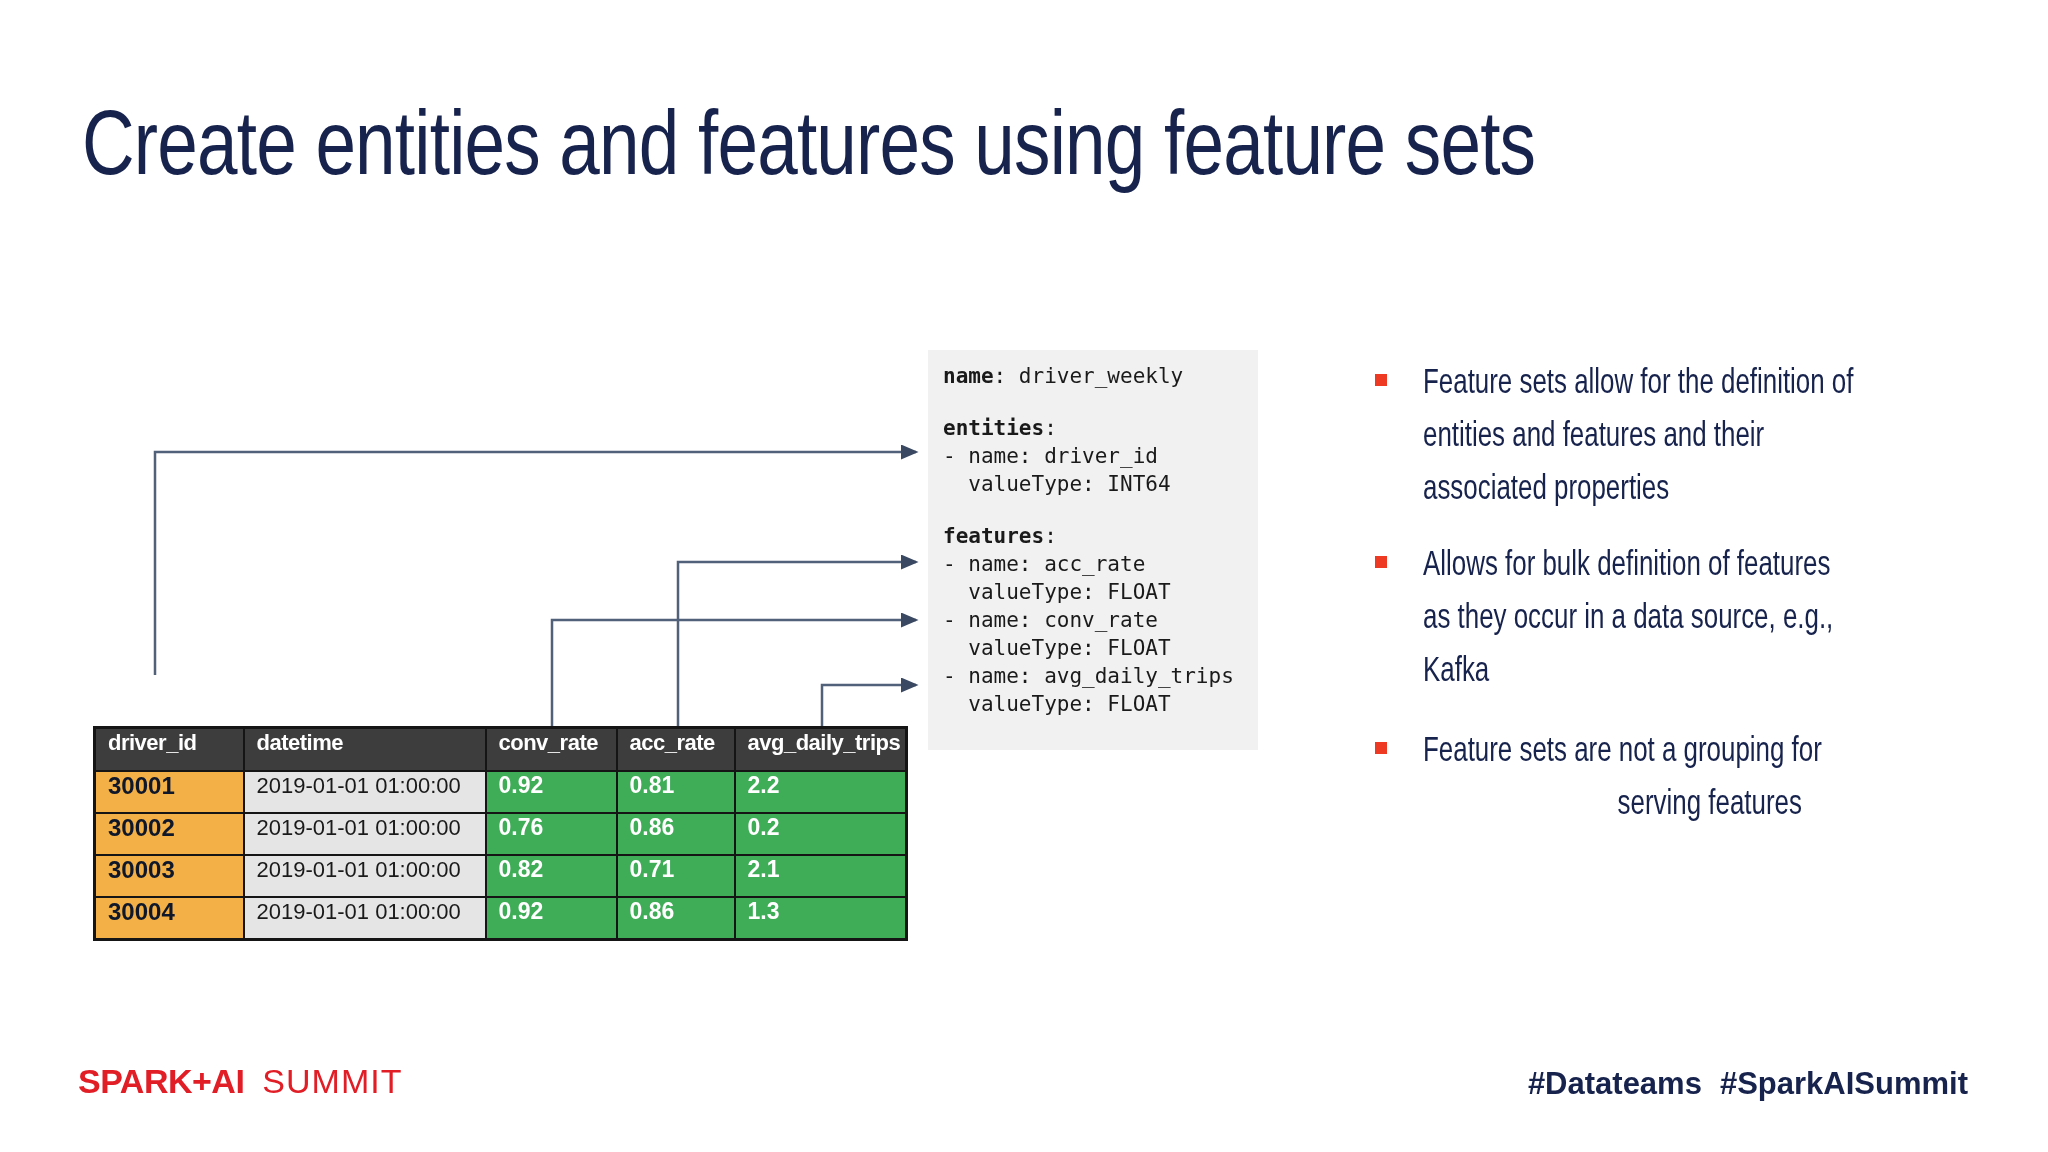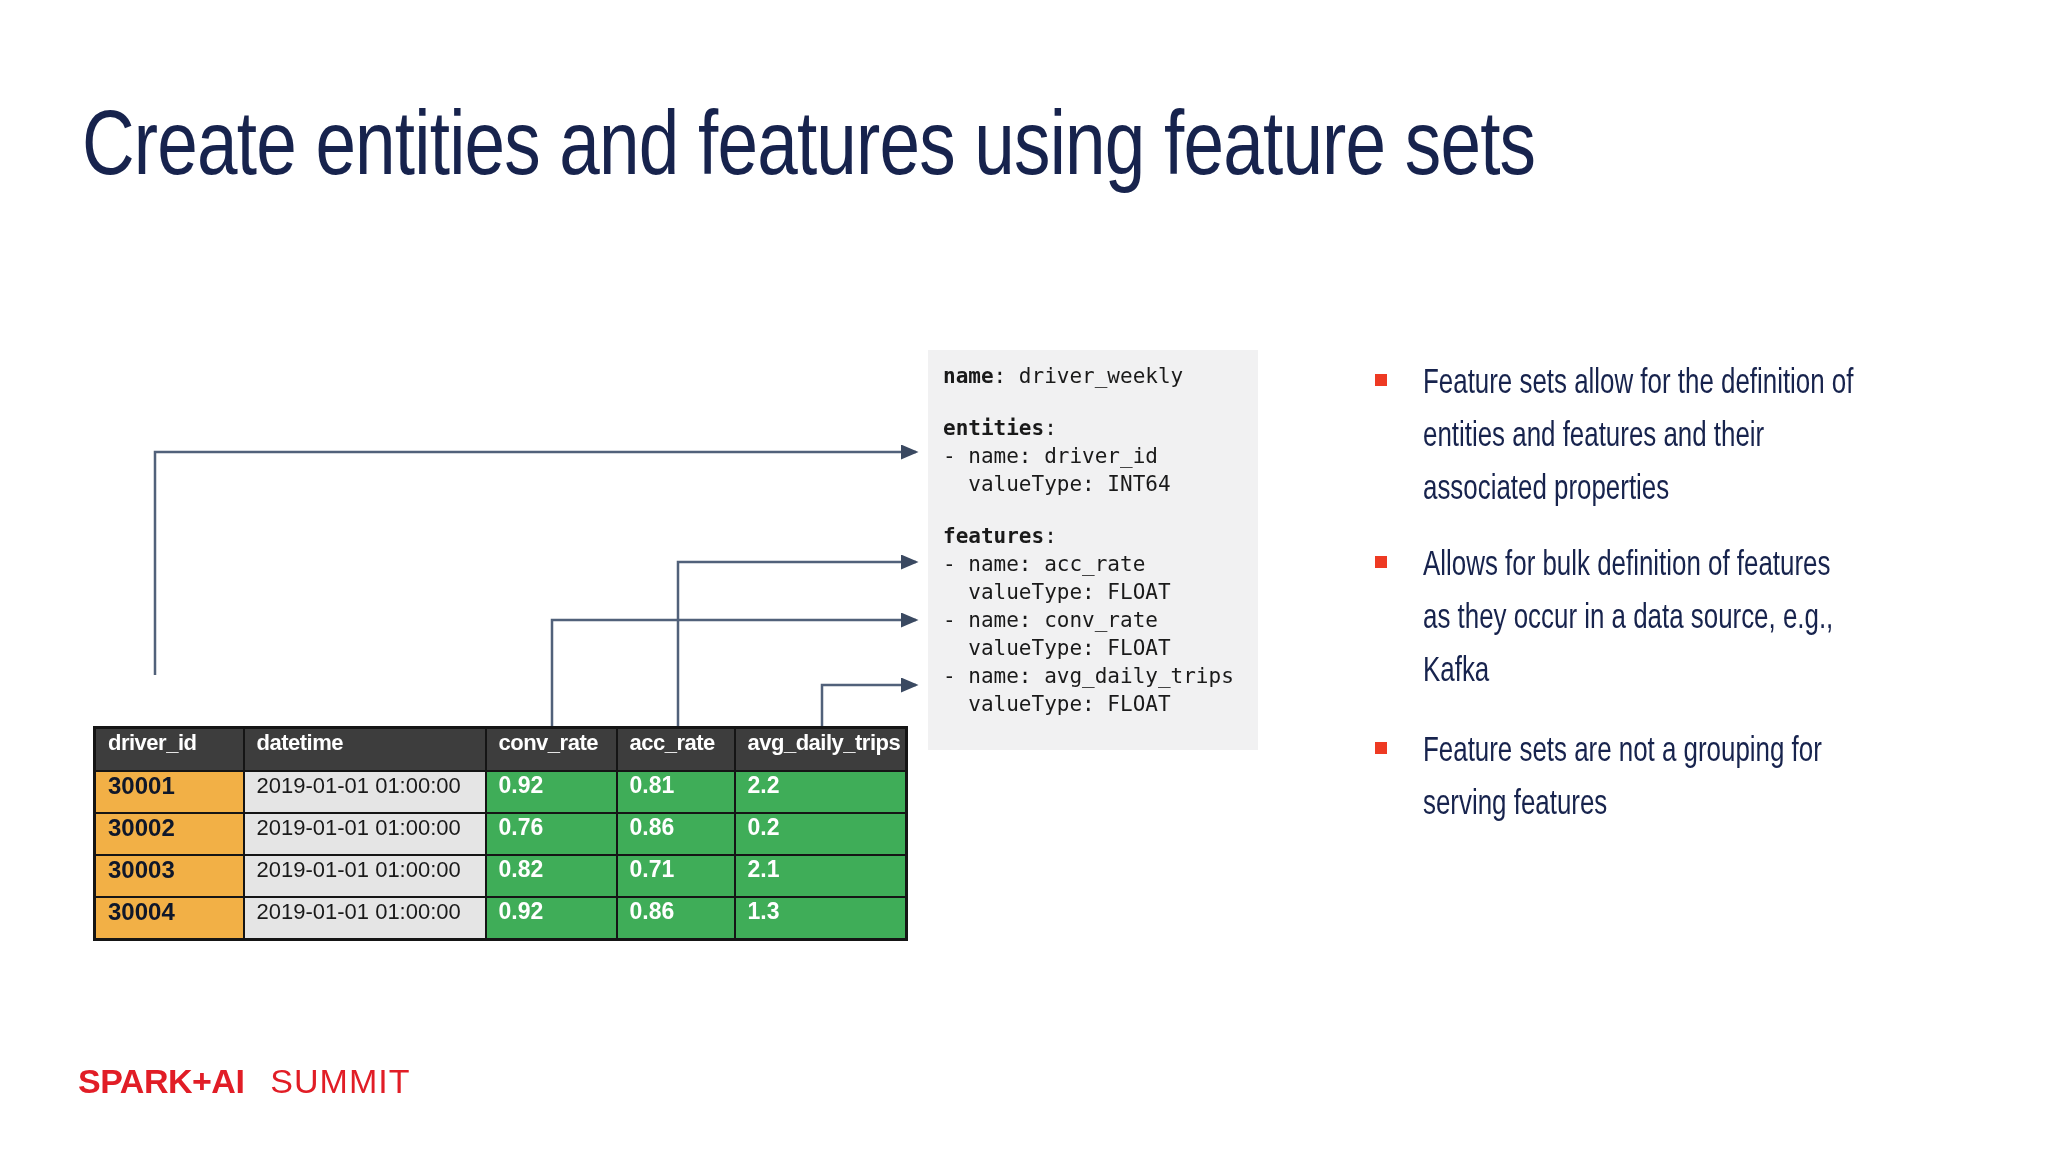--- a/index.html
+++ b/index.html
@@ -45,26 +45,26 @@
   td.c-gr{background:var(--green);color:#fff;font-weight:bold;font-size:23px;}
 
   
   .bullet{position:absolute;left:1375px;width:560px;}
   .bullet .sq{position:absolute;left:0;top:20px;width:12px;height:12px;background:var(--bullet-red);}
   .bullet .lines{margin-left:48px;}
   .bullet .lines div{
     font-size:35px;line-height:53px;color:var(--navy);white-space:nowrap;
     transform:scaleX(0.74);transform-origin:left top;
   }
-  #bullet1{top:354px;} #bullet2{top:536px;} #bullet3{top:722px;}
+  #bullet1{top:354px;} #bullet2{top:536px;} #bullet3{top:722px;text-align:right;}
 
   
   .brand{position:absolute;left:78px;top:1062px;font-size:34px;color:var(--brand-red);white-space:nowrap;}
   .brand .bb{font-weight:800;letter-spacing:-0.5px;}
-  .brand .bl{font-weight:300;margin-left:26px;letter-spacing:1px;}
+  .brand .bl{font-weight:300;margin-left:18px;letter-spacing:1px;}
   .hashtags{position:absolute;right:80px;top:1066px;font-size:31px;font-weight:bold;color:var(--navy);white-space:nowrap;}
   .hashtags span + span{margin-left:18px;}
 </style>
 </head>
 <body>
 
 <div class="slide">
 
   <h1 class="title">Create entities and features using feature sets</h1>
 
@@ -163,14 +163,17 @@
     <span class="sq"></span>
     <div class="lines">
       <div>Feature sets are not a grouping for</div>
       <div>serving features</div>
     </div>
   </div>
 
   <div class="brand">
     <span class="bb">SPARK+AI</span><span class="bl">SUMMIT</span>
   </div>
+  <div class="hashtags">
+    <span>#Datateams</span><span>#SparkAISummit</span>
+  </div>
 
 </div>
 
 </body></html>

